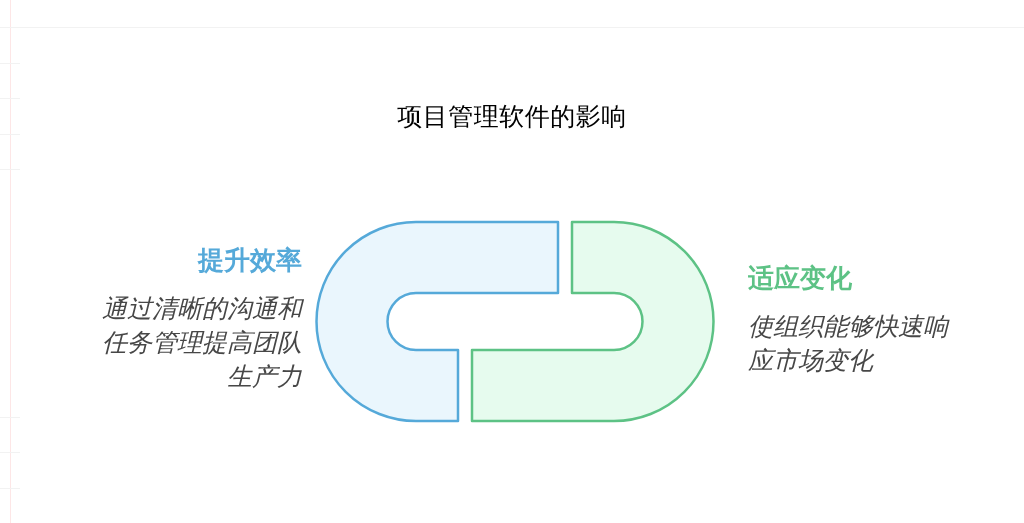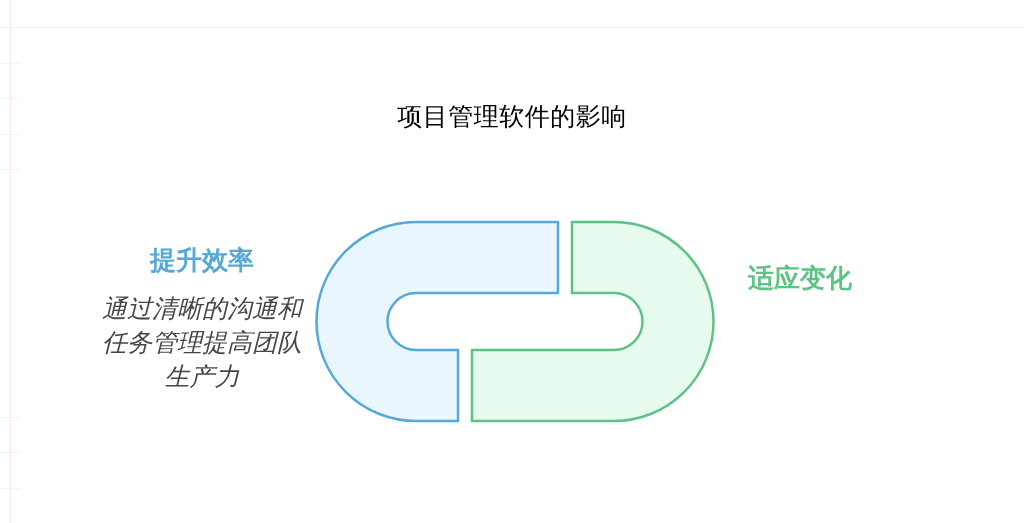--- a/index.html
+++ b/index.html
@@ -7,21 +7,21 @@
     width:1024px; height:523px; position:relative; overflow:hidden;
     background:#ffffff;
     font-family: "DejaVu Sans", "Liberation Sans", sans-serif;
   }
   .bg-line-v { position:absolute; left:10px; top:0; width:1px; height:523px; background:#fde6e6; }
   .bg-line-h { position:absolute; height:1px; background:#f2f2f2; }
   .title {
     position:absolute; left:0; width:1024px; top:100px; text-align:center;
     font-size:25px; color:#000000; letter-spacing:0.5px;
   }
-  .left-block { position:absolute; right:722px; top:242px; text-align:center; }
+  .left-block { position:absolute; right:722px; top:242px; text-align:right; }
   .right-block { position:absolute; left:748px; top:260px; text-align:left; }
   .heading { font-size:26px; font-weight:bold; line-height:36px; margin-bottom:14px; }
   .heading.blue { color:#55a9d9; }
   .heading.green { color:#5dc285; }
   .desc { font-size:25px; color:#474747; line-height:34px; white-space:pre-line;font-style:italic; }
   svg.chain { position:absolute; left:0; top:0; }
 </style>
 </head>
 <body>
 
@@ -46,13 +46,15 @@
 
 <div class="left-block">
   <div class="heading blue">提升效率</div>
   <div class="desc">通过清晰的沟通和
 任务管理提高团队
 生产力</div>
 </div>
 
 <div class="right-block">
   <div class="heading green">适应变化</div>
+  <div class="desc">使组织能够快速响
+应市场变化</div>
 </div>
 
 </body></html>

